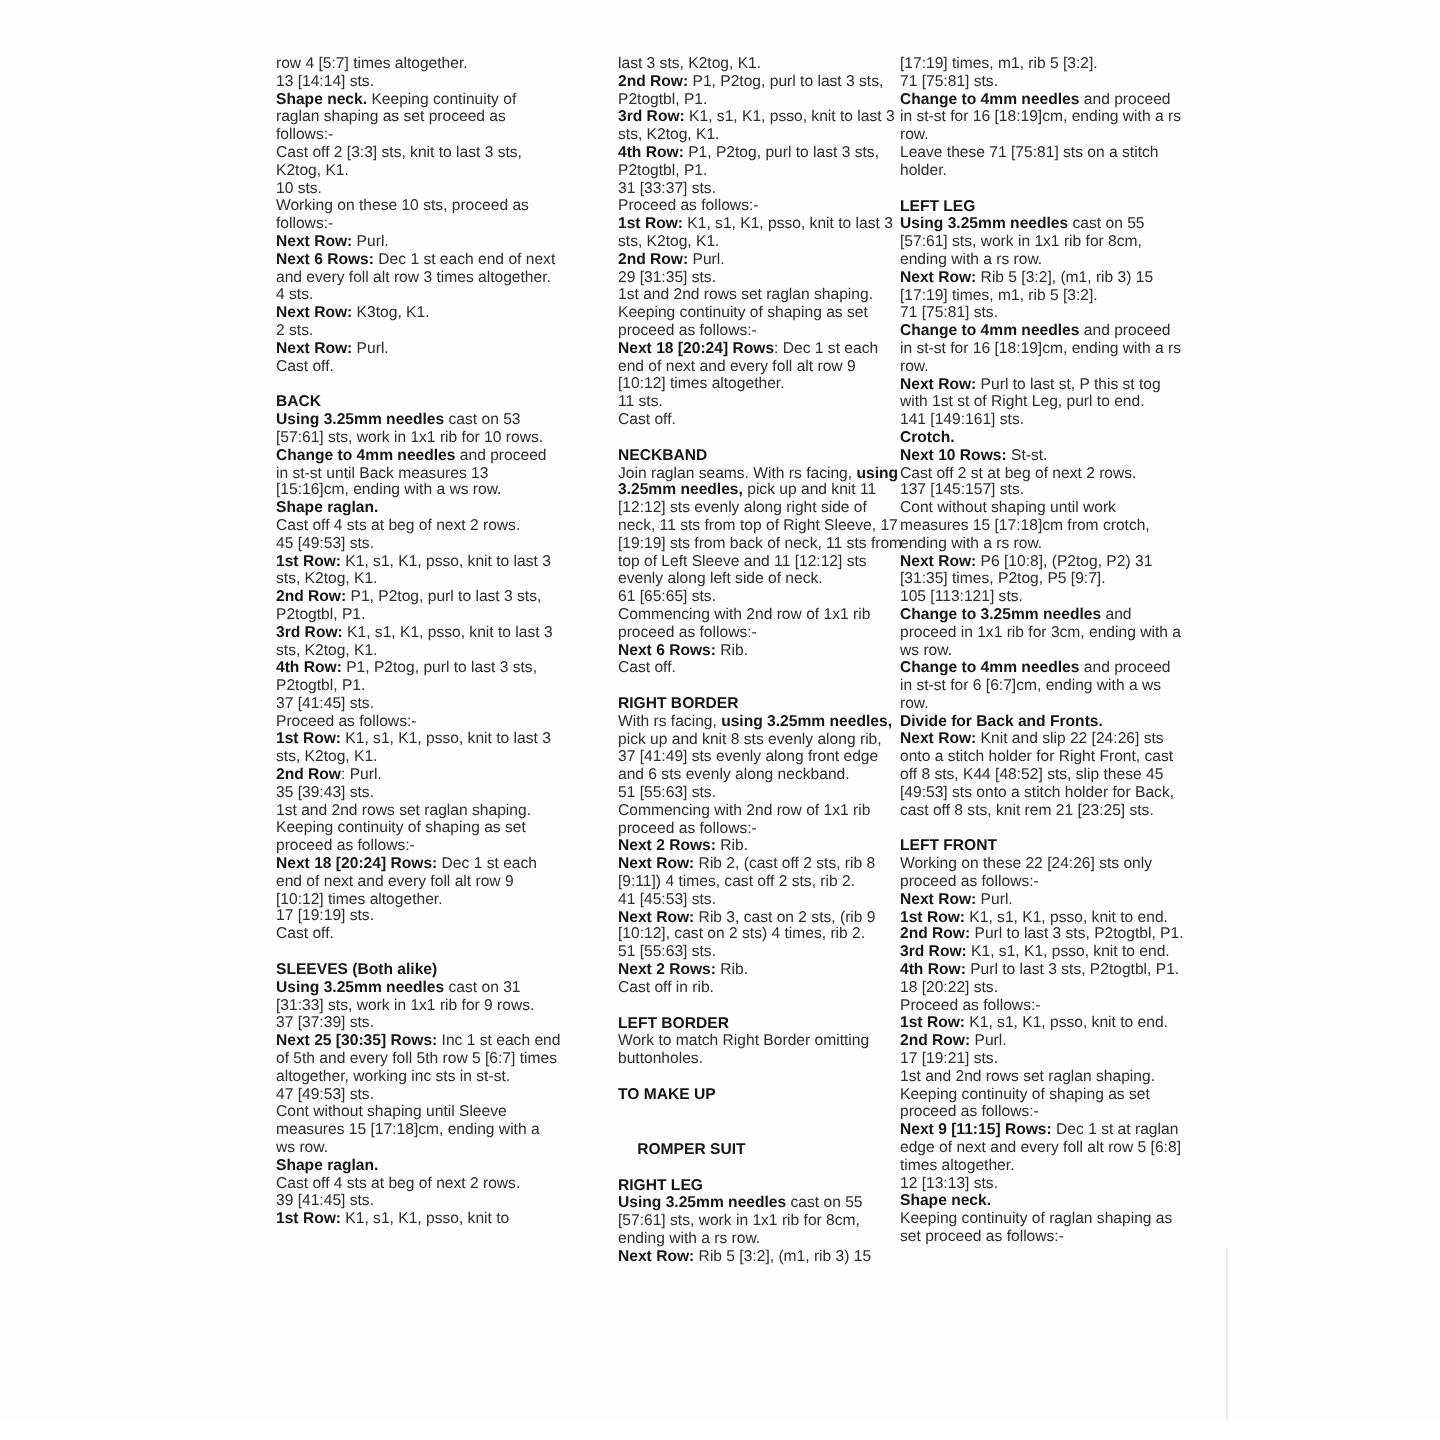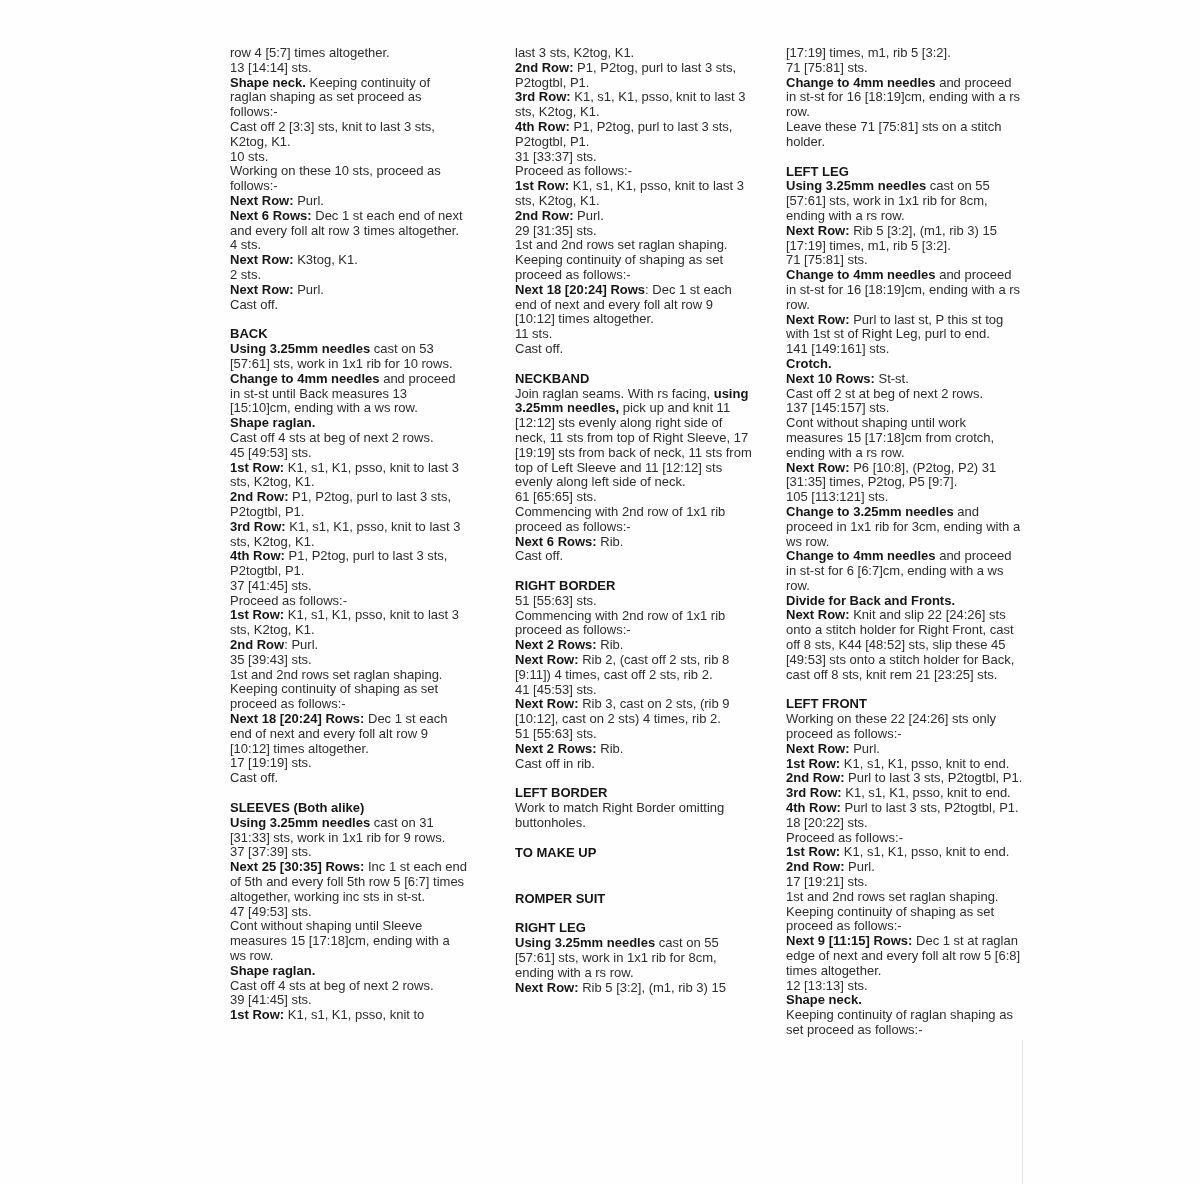--- a/index.html
+++ b/index.html
@@ -23,24 +23,24 @@
     position: absolute;
     top: 46px;
     width: 237px;
     font-size: 13px;
     line-height: 14.8px;
     color: #2d2d2d;
     text-align: left;
   }
   .col-1 { left: 230px; }
   .col-2 { left: 515px; }
-  .col-3 { left: 786px; }
+  .col-3 { left: 750px; }
   .col p { margin: 0; }
   .col p.gap1 { margin-top: 15px; }
-  .col p.gap3 { margin-top: 31px; }
+  .col p.gap3 { margin-top: 31px; margin-left: 16px; }
   .bold { font-weight: bold; color: #161616; }
   
   .edge-bottom {
     position: absolute;
     left: 128px;
     top: 1191px;
     width: 1014px;
     height: 2px;
     background: #d9d9d9;
     opacity: 0.65;
@@ -67,21 +67,21 @@
       <p><span>Working on these 10 sts, proceed as follows:-</span></p>
       <p><span class="bold">Next Row:</span><span> Purl.</span></p>
       <p><span class="bold">Next 6 Rows:</span><span> Dec 1 st each end of next and every foll alt row 3 times altogether.</span></p>
       <p><span>4 sts.</span></p>
       <p><span class="bold">Next Row:</span><span> K3tog, K1.</span></p>
       <p><span>2 sts.</span></p>
       <p><span class="bold">Next Row:</span><span> Purl.</span></p>
       <p><span>Cast off.</span></p>
       <p class="gap1"><span class="bold">BACK</span></p>
       <p><span class="bold">Using 3.25mm needles</span><span> cast on 53 [57:61] sts, work in 1x1 rib for 10 rows.</span></p>
-      <p><span class="bold">Change to 4mm needles</span><span> and proceed in st-st until Back measures 13 [15:10]cm, ending with a ws row.</span></p>
+      <p><span class="bold">Change to 4mm needles</span><span> and proceed in st-st until Back measures 13 [15:16]cm, ending with a ws row.</span></p>
       <p><span class="bold">Shape raglan.</span></p>
       <p><span>Cast off 4 sts at beg of next 2 rows.</span></p>
       <p><span>45 [49:53] sts.</span></p>
       <p><span class="bold">1st Row:</span><span> K1, s1, K1, psso, knit to last 3 sts, K2tog, K1.</span></p>
       <p><span class="bold">2nd Row:</span><span> P1, P2tog, purl to last 3 sts, P2togtbl, P1.</span></p>
       <p><span class="bold">3rd Row:</span><span> K1, s1, K1, psso, knit to last 3 sts, K2tog, K1.</span></p>
       <p><span class="bold">4th Row:</span><span> P1, P2tog, purl to last 3 sts, P2togtbl, P1.</span></p>
       <p><span>37 [41:45] sts.</span></p>
       <p><span>Proceed as follows:-</span></p>
       <p><span class="bold">1st Row:</span><span> K1, s1, K1, psso, knit to last 3 sts, K2tog, K1.</span></p>
@@ -116,20 +116,21 @@
       <p><span class="bold">Next 18 [20:24] Rows</span><span>: Dec 1 st each end of next and every foll alt row 9 [10:12] times altogether.</span></p>
       <p><span>11 sts.</span></p>
       <p><span>Cast off.</span></p>
       <p class="gap1"><span class="bold">NECKBAND</span></p>
       <p><span>Join raglan seams. With rs facing, </span><span class="bold">using 3.25mm needles,</span><span> pick up and knit 11 [12:12] sts evenly along right side of neck, 11 sts from top of Right Sleeve, 17 [19:19] sts from back of neck, 11 sts from top of Left Sleeve and 11 [12:12] sts evenly along left side of neck.</span></p>
       <p><span>61 [65:65] sts.</span></p>
       <p><span>Commencing with 2nd row of 1x1 rib proceed as follows:-</span></p>
       <p><span class="bold">Next 6 Rows:</span><span> Rib.</span></p>
       <p><span>Cast off.</span></p>
       <p class="gap1"><span class="bold">RIGHT BORDER</span></p>
+      <p><span>With rs facing, </span><span class="bold">using 3.25mm needles,</span><span> pick up and knit 8 sts evenly along rib, 37 [41:49] sts evenly along front edge and 6 sts evenly along neckband.</span></p>
       <p><span>51 [55:63] sts.</span></p>
       <p><span>Commencing with 2nd row of 1x1 rib proceed as follows:-</span></p>
       <p><span class="bold">Next 2 Rows:</span><span> Rib.</span></p>
       <p><span class="bold">Next Row:</span><span> Rib 2, (cast off 2 sts, rib 8 [9:11]) 4 times, cast off 2 sts, rib 2.</span></p>
       <p><span>41 [45:53] sts.</span></p>
       <p><span class="bold">Next Row:</span><span> Rib 3, cast on 2 sts, (rib 9 [10:12], cast on 2 sts) 4 times, rib 2.</span></p>
       <p><span>51 [55:63] sts.</span></p>
       <p><span class="bold">Next 2 Rows:</span><span> Rib.</span></p>
       <p><span>Cast off in rib.</span></p>
       <p class="gap1"><span class="bold">LEFT BORDER</span></p>

